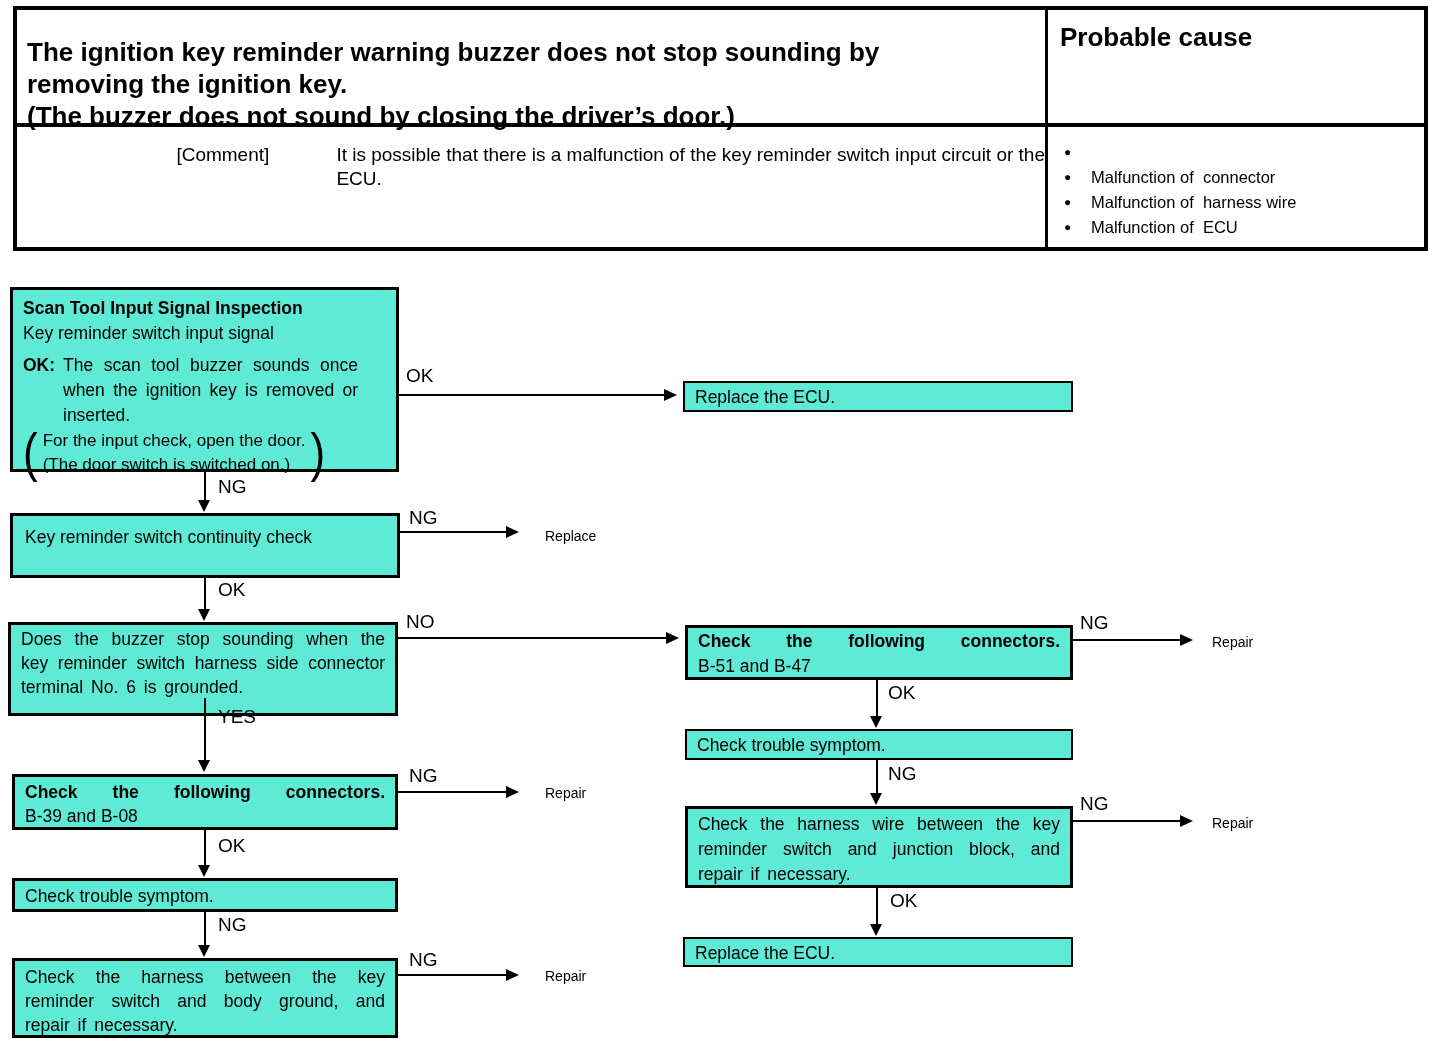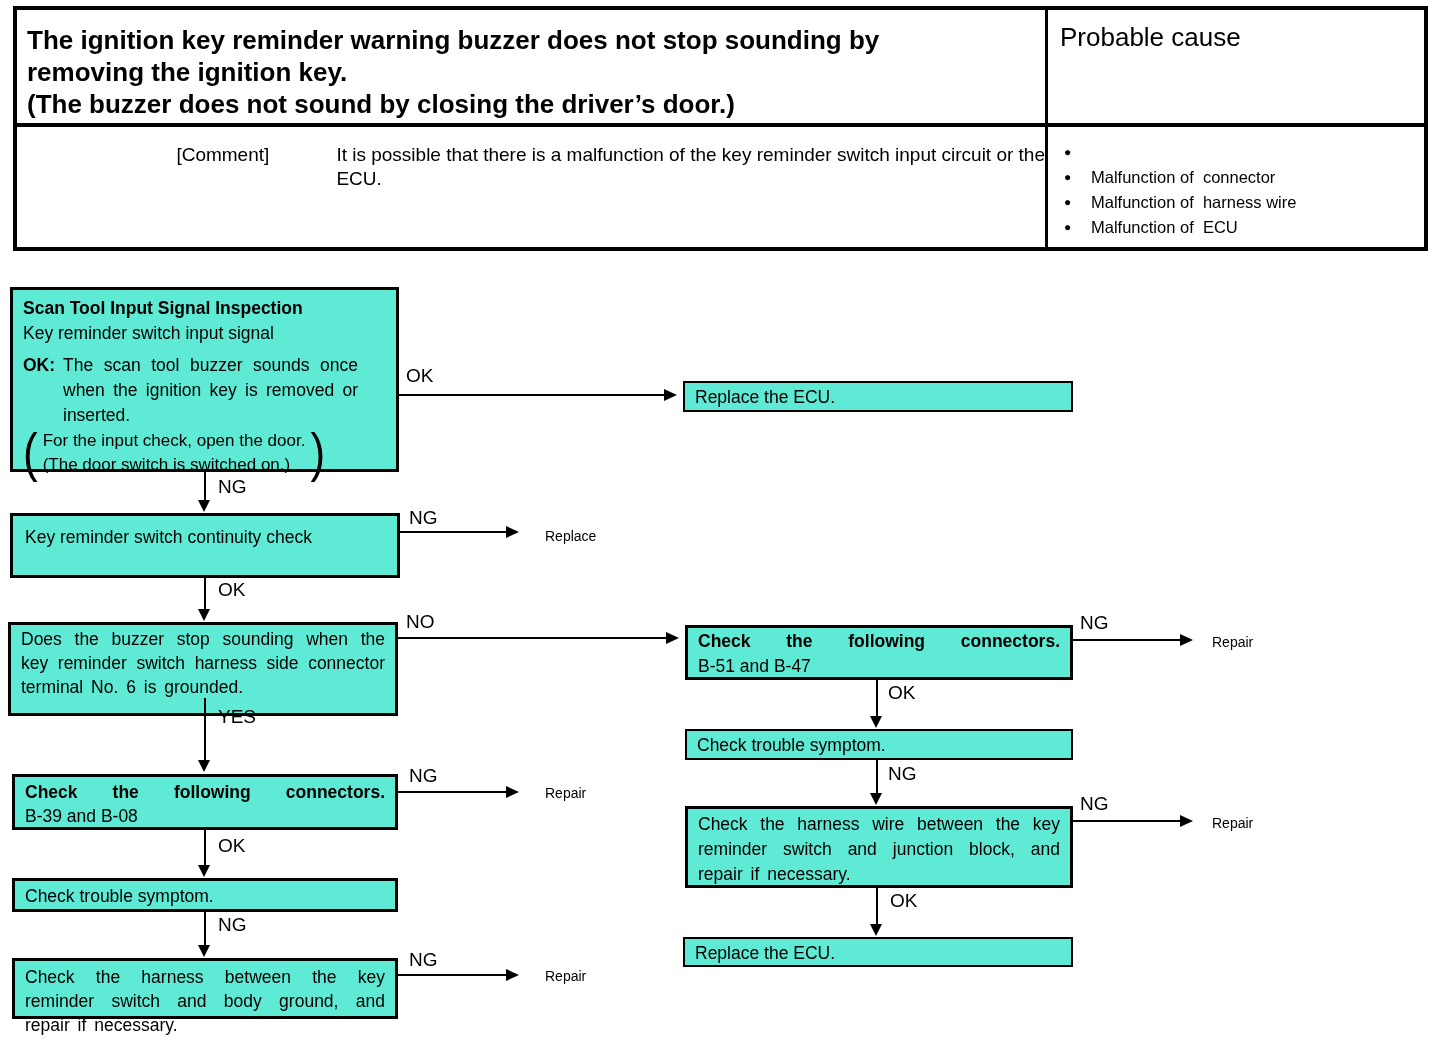--- a/index.html
+++ b/index.html
@@ -10,22 +10,22 @@
 
   
   .htable {
     position:absolute; left:13px; top:6px; width:1415px; height:245px;
     border:4px solid #000; box-sizing:border-box;
     display:grid; grid-template-columns:1031px 1fr; grid-template-rows:117px 1fr;
   }
   .cell { box-sizing:border-box; }
   .cell.cleft { border-right:3px solid #000; }
   .cell.toprow { border-bottom:4px solid #000; }
-  .c-problem { padding:14px 14px 0 10px; font-weight:bold; font-size:26px; line-height:32px; }
-  .c-causehdr { padding:12px 0 0 12px; font-weight:normal; font-size:26px; }
+  .c-problem { padding:26px 14px 0 10px; font-weight:bold; font-size:26px; line-height:32px; }
+  .c-causehdr { padding:12px 0 0 12px; font-weight:bold; font-size:26px; }
   .c-comment { display:flex; padding:16px 0 0 26px; font-size:19px; line-height:24px;justify-content:flex-end; }
   .comment-label { width:160px; flex:none; }
   .c-causes { padding:13px 0 0 16px; font-size:16.5px; line-height:25px; }
   .cause { display:flex; }
   .cause .bullet { width:27px; flex:none; font-size:12px; }
   .cause .ctext { white-space:pre-wrap; }
 
   
   .box {
     position:absolute; background:#5eead4; border:3px solid #000; box-sizing:border-box;
@@ -117,21 +117,21 @@
 
   <div class="box jt" style="left:8px; top:622px; width:390px; height:94px; line-height:24px;">Does the buzzer stop sounding when the key reminder switch harness side connector terminal No. 6 is grounded.</div>
 
   <div class="box" style="left:12px; top:774px; width:386px; height:56px; line-height:24px; padding:3px 10px;">
     <div class="bold jt-last">Check the following connectors.</div>
     <div>B-39 and B-08</div>
   </div>
 
   <div class="box" style="left:12px; top:878px; width:386px; height:34px; padding:3px 10px;">Check trouble symptom.</div>
 
-  <div class="box jt" style="left:12px; top:958px; width:386px; height:61px; line-height:24px; padding:4px 10px;">Check the harness between the key reminder switch and body ground, and repair if necessary.</div>
+  <div class="box jt" style="left:12px; top:958px; width:386px; height:80px; line-height:24px; padding:4px 10px;">Check the harness between the key reminder switch and body ground, and repair if necessary.</div>
 
   <div class="box thin" style="left:683px; top:381px; width:390px; height:31px;">Replace the ECU.</div>
 
   <div class="box" style="left:685px; top:625px; width:388px; height:55px; padding:1px 10px;">
     <div class="bold jt-last">Check the following connectors.</div>
     <div>B-51 and B-47</div>
   </div>
 
   <div class="box thin" style="left:685px; top:729px; width:388px; height:31px;">Check trouble symptom.</div>
 

